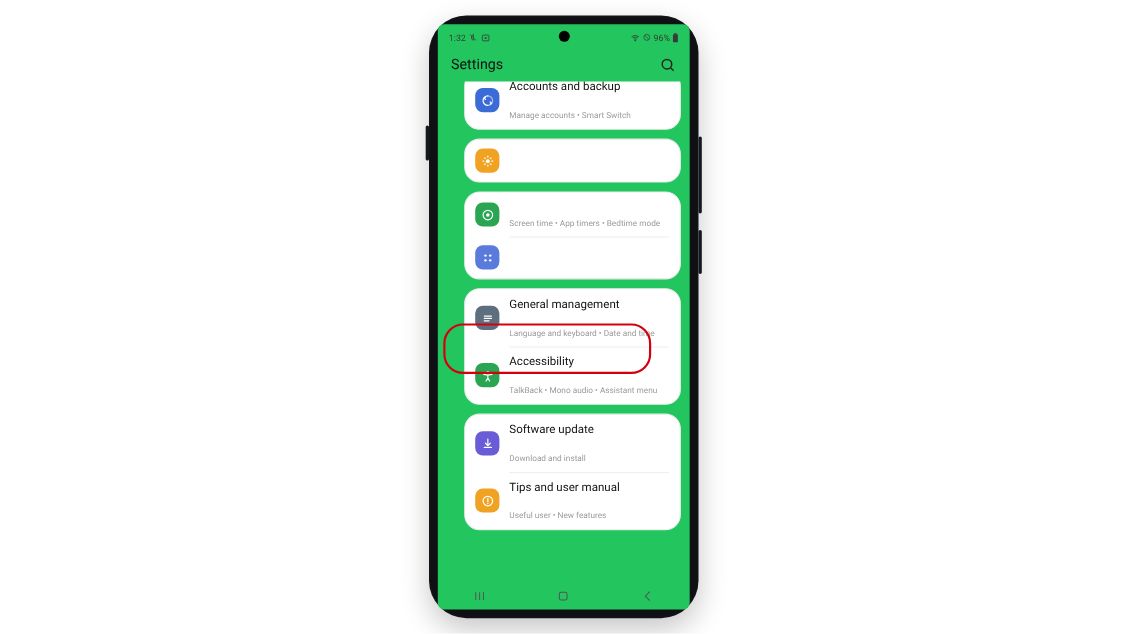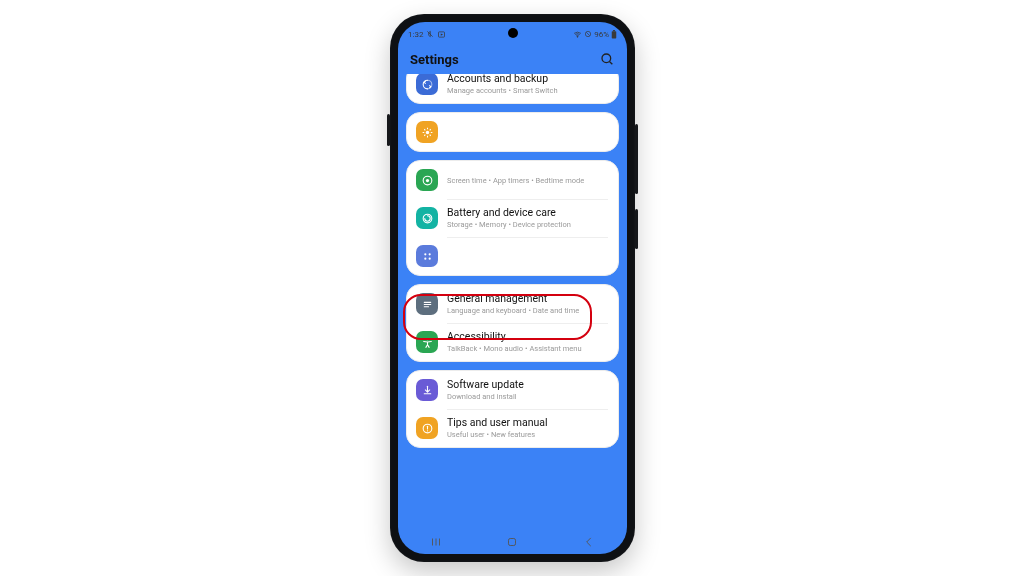--- a/index.html
+++ b/index.html
@@ -5,45 +5,45 @@
   html,body{margin:0;padding:0;width:1024px;height:576px;background:#fff;font-family:-apple-system,BlinkMacSystemFont,"Segoe UI",Roboto,Arial,sans-serif;overflow:hidden}
   .stage{position:relative;width:1024px;height:576px}
 
   
   .phone{position:absolute;left:390px;top:14px;width:245px;height:548px;background:#0e1013;border-radius:34px;box-shadow:0 10px 26px rgba(0,0,0,.22),inset 0 0 3px rgba(255,255,255,.06)}
   .side-btn{position:absolute;background:#15171a;border-radius:2px}
   .side-btn.vol{right:-3px;top:110px;width:3px;height:70px}
   .side-btn.pwr{right:-3px;top:195px;width:3px;height:40px}
   .side-btn.left{left:-3px;top:100px;width:3px;height:32px}
 
-  .screen{position:absolute;left:8px;right:8px;top:8px;bottom:8px;background:#3b82f6;border-radius:27px;overflow:hidden}
+  .screen{position:absolute;left:8px;right:8px;top:8px;bottom:8px;background:#22c55e;border-radius:6px;overflow:hidden}
   .punch{position:absolute;top:6px;left:50%;transform:translateX(-50%);width:10px;height:10px;border-radius:50%;background:#000}
 
   
   .status{position:absolute;top:0;left:0;right:0;height:20px;display:flex;align-items:center;justify-content:space-between;padding:2px 10px 0;font-size:8px;color:#3a3a3a}
   .status .l{display:flex;align-items:center;gap:3px}
   .status .r{display:flex;gap:2px}
   .s-ico{display:inline-flex;align-items:center}
 
   
   .hdr{position:absolute;top:22px;left:0;right:0;height:30px;display:flex;align-items:center;justify-content:space-between;padding:0 12px}
-  .hdr .title{font-size:13px;font-weight:700;color:#111}
+  .hdr .title{font-size:13px;font-weight:400;color:#111}
   .hdr .srch{width:16px;height:16px;color:#222}
 
   
   .content{position:absolute;top:52px;left:0;right:0;bottom:24px;overflow:hidden}
-  .scroller{position:absolute;left:8px;right:8px;top:-10px}
+  .scroller{position:absolute;left:24px;right:8px;top:-10px}
 
   .card{background:#fff;border:1px solid #ececec;border-radius:14px;margin-bottom:8px;overflow:hidden}
   .row{display:flex;align-items:center;padding:8px 9px;gap:9px;cursor:pointer;position:relative}
   .row + .row::before{content:"";position:absolute;top:0;left:40px;right:10px;height:1px;background:#eee}
   .icon{width:22px;height:22px;border-radius:7px;flex:0 0 22px;display:flex;align-items:center;justify-content:center;color:#fff}
   .txt{flex:1;min-width:0}
   .lbl{font-size:10.5px;line-height:12px;color:#111}
-  .sub{font-size:7.5px;line-height:9px;color:#9a9a9a;margin-top:1px;white-space:nowrap;overflow:hidden;text-overflow:ellipsis}
+  .sub{font-size:7.5px;line-height:9px;color:#9a9a9a;margin-top:15px;white-space:nowrap;overflow:hidden;text-overflow:ellipsis}
 
   
   .hl{position:absolute;border:2.5px solid #d4000f;border-radius:18px;pointer-events:none}
 
   
   .navbar{position:absolute;left:0;right:0;bottom:0;height:24px;display:flex;align-items:center;justify-content:space-around;color:#555}
   .nb{width:40px;display:flex;justify-content:center;align-items:center}
 
   
   .icon svg{width:13px;height:13px}
@@ -143,32 +143,20 @@
                   <svg viewBox="0 0 24 24">
                     <circle cx="12" cy="12" r="8" fill="none" stroke="currentColor" stroke-width="2"></circle>
                     <circle cx="12" cy="12" r="3" fill="currentColor"></circle>
                   </svg>
                 </div>
                 <div class="txt">
                   <div class="sub">Screen time  •  App timers  •  Bedtime mode</div>
                 </div>
               </div>
               <div class="row">
-                <div class="icon" style="background: rgb(19, 179, 163);">
-                  <svg viewBox="0 0 24 24">
-                    <circle cx="12" cy="12" r="8" fill="none" stroke="currentColor" stroke-width="2"></circle>
-                    <path d="M12 7a5 5 0 1 1-5 5" fill="none" stroke="currentColor" stroke-width="2" stroke-linecap="round"></path>
-                  </svg>
-                </div>
-                <div class="txt">
-                  <div class="lbl">Battery and device care</div>
-                  <div class="sub">Storage  •  Memory  •  Device protection</div>
-                </div>
-              </div>
-              <div class="row">
                 <div class="icon" style="background: rgb(91, 123, 220);">
                   <svg viewBox="0 0 24 24">
                     <g fill="currentColor">
                       <circle cx="8" cy="8" r="2"></circle>
                       <circle cx="16" cy="8" r="2"></circle>
                       <circle cx="8" cy="16" r="2"></circle>
                       <circle cx="16" cy="16" r="2"></circle>
                     </g>
                   </svg>
                 </div>

